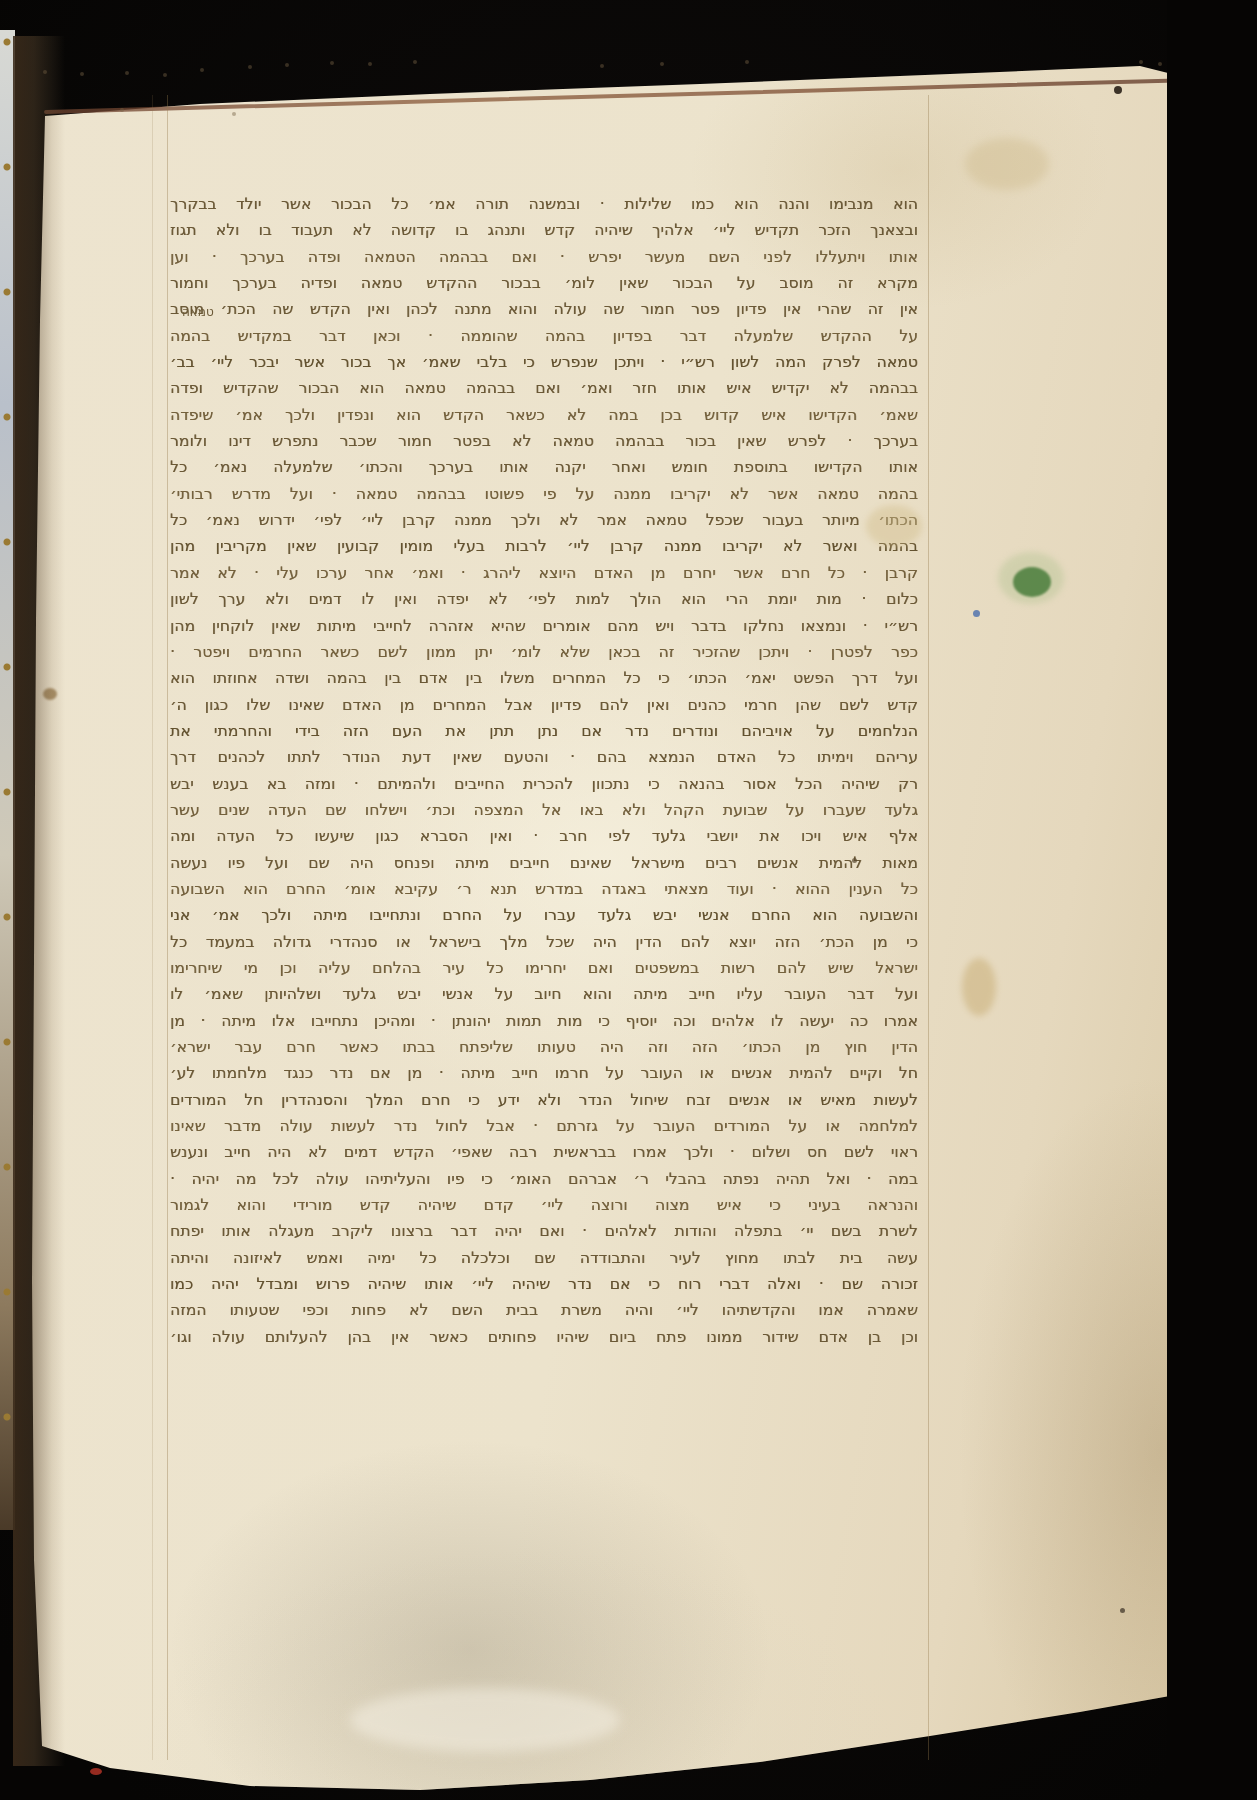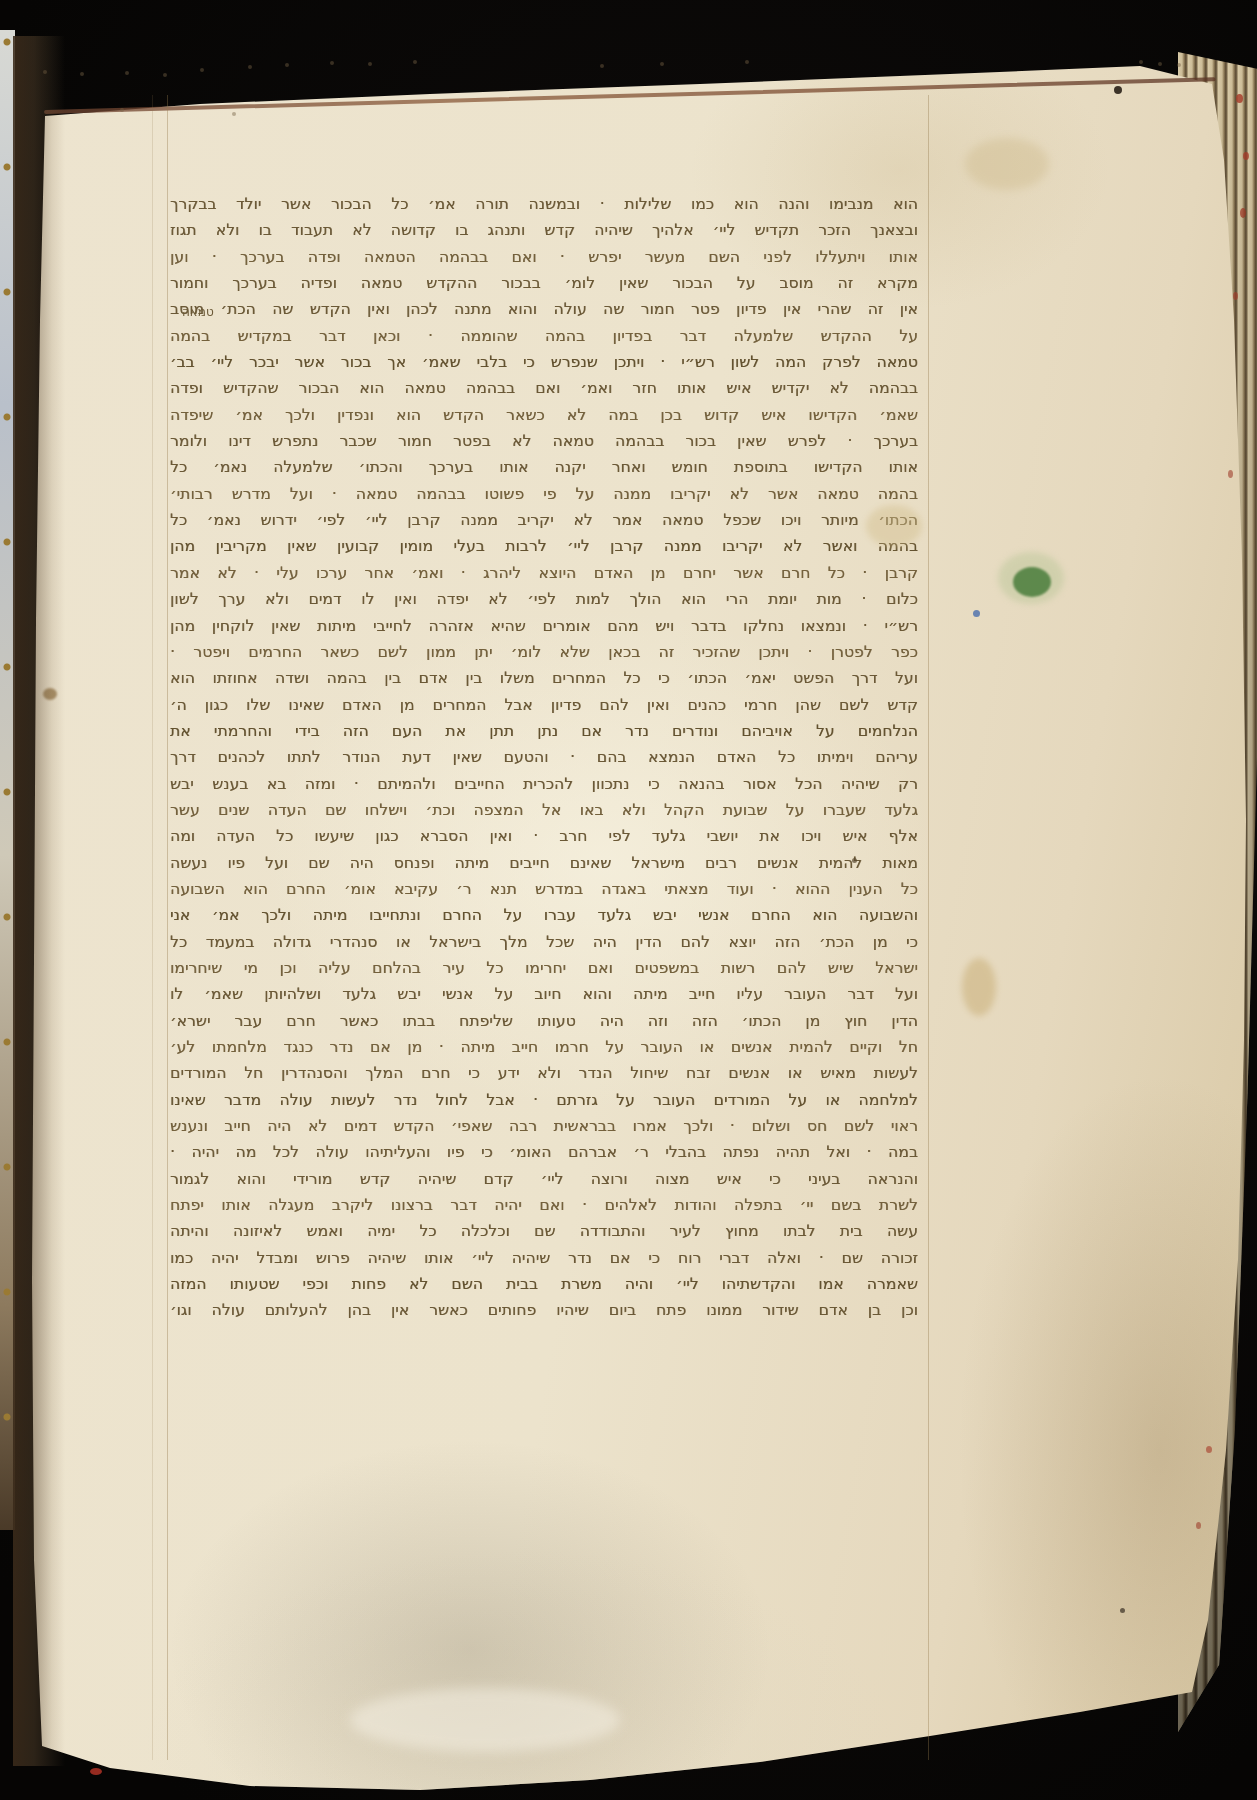--- a/index.html
+++ b/index.html
@@ -1,16 +1,16 @@
 <!DOCTYPE html>
 <html><head>
 <meta charset="utf-8">
 <style>
   html,body{margin:0;padding:0;background:#060504;}
-  #stage{position:relative;width:1257px;height:1800px;overflow:hidden;
+  #stage{position:relative;width:1167px;height:1800px;overflow:hidden;
     background:radial-gradient(ellipse 900px 1200px at 55% 45%, #171310 0%, #0b0908 55%, #060504 100%);
     font-family:"DejaVu Sans", sans-serif;}
   
   #facing-edge{position:absolute;left:0;top:30px;width:15px;height:1500px;
     background-image:
       radial-gradient(circle 4px at 7px 12px, #9a7a33 3px, rgba(154,122,51,0) 4px),
       linear-gradient(180deg,#d8d9d4 0%, #b9c0ca 25%, #cfc9b8 55%, #8d7a5e 85%, #4a3a28 100%);
     background-size:15px 125px, 100% 100%;}
   
   #gutter{position:absolute;left:13px;top:36px;width:52px;height:1730px;z-index:5;
@@ -70,39 +70,40 @@
       <div class="text-line">אותו ויתעללו לפני השם מעשר יפרש ·  ואם  בבהמה הטמאה ופדה בערכך · וען</div>
       <div class="text-line">מקרא זה מוסב על הבכור שאין לומ׳    בבכור ההקדש טמאה ופדיה בערכך וחמור</div>
       <div class="text-line">אין זה שהרי אין פדיון פטר חמור שה עולה והוא מתנה לכהן ואין הקדש שה הכת׳ מוסב</div>
       <div class="text-line">על ההקדש שלמעלה דבר בפדיון בהמה שהוממה · וכאן דבר במקדיש בהמה</div>
       <div class="text-line">טמאה לפרק המה לשון רש״י · ויתכן שנפרש כי בלבי שאמ׳ אך בכור אשר יבכר ליי׳ בב׳</div>
       <div class="text-line">בבהמה לא יקדיש איש אותו חזר ואמ׳ ואם בבהמה טמאה הוא הבכור שהקדיש ופדה</div>
       <div class="text-line">שאמ׳ הקדישו איש קדוש בכן במה לא כשאר הקדש הוא ונפדין ולכך אמ׳ שיפדה</div>
       <div class="text-line">בערכך · לפרש שאין בכור בבהמה טמאה לא בפטר חמור שכבר נתפרש דינו ולומר</div>
       <div class="text-line">אותו הקדישו בתוספת חומש ואחר יקנה אותו בערכך והכתו׳ שלמעלה נאמ׳ כל</div>
       <div class="text-line">בהמה טמאה אשר לא יקריבו ממנה על פי פשוטו בבהמה טמאה · ועל מדרש רבותי׳</div>
-      <div class="text-line">הכתו׳ מיותר ויכו שכפל טמאה אמר לא יקריב ממנה קרבן ליי׳ לפי׳ ידרוש נאמ׳ כל</div>
+      <div class="text-line">הכתו׳ מיותר בעבור שכפל טמאה אמר לא ולכך ממנה קרבן ליי׳ לפי׳ ידרוש נאמ׳ כל</div>
       <div class="text-line">בהמה ואשר לא יקריבו ממנה קרבן ליי׳ לרבות בעלי מומין קבועין שאין מקריבין מהן</div>
       <div class="text-line">קרבן · כל חרם אשר יחרם מן האדם היוצא ליהרג · ואמ׳ אחר ערכו עלי · לא אמר</div>
       <div class="text-line">כלום · מות יומת הרי הוא הולך למות לפי׳ לא יפדה ואין לו דמים ולא ערך לשון</div>
       <div class="text-line">רש״י · ונמצאו נחלקו בדבר ויש מהם אומרים שהיא אזהרה לחייבי מיתות שאין לוקחין מהן</div>
       <div class="text-line">כפר לפטרן · ויתכן שהזכיר זה בכאן שלא לומ׳ יתן ממון לשם כשאר החרמים ויפטר ·</div>
       <div class="text-line">ועל דרך הפשט יאמ׳ הכתו׳ כי כל המחרים משלו בין אדם בין בהמה ושדה אחוזתו הוא</div>
       <div class="text-line">קדש לשם שהן חרמי כהנים ואין להם פדיון אבל המחרים מן האדם שאינו שלו כגון ה׳</div>
       <div class="text-line">הנלחמים על אויביהם ונודרים נדר אם נתן תתן את העם הזה בידי והחרמתי את</div>
       <div class="text-line">עריהם וימיתו כל האדם הנמצא בהם · והטעם שאין דעת הנודר לתתו לכהנים דרך</div>
       <div class="text-line">רק שיהיה הכל אסור בהנאה כי נתכוון להכרית החייבים ולהמיתם · ומזה בא בענש יבש</div>
       <div class="text-line">גלעד שעברו על שבועת הקהל ולא באו אל המצפה וכת׳ וישלחו שם העדה שנים עשר</div>
       <div class="text-line">אלף איש ויכו את יושבי גלעד לפי חרב · ואין הסברא כגון שיעשו כל העדה ומה</div>
       <div class="text-line">מאות להמית אנשים רבים מישראל שאינם חייבים מיתה ופנחס היה שם ועל פיו נעשה</div>
       <div class="text-line">כל הענין ההוא · ועוד מצאתי באגדה במדרש תנא ר׳ עקיבא אומ׳ החרם הוא השבועה</div>
       <div class="text-line">והשבועה הוא החרם אנשי יבש גלעד עברו על החרם ונתחייבו מיתה ולכך אמ׳ אני</div>
       <div class="text-line">כי מן הכת׳ הזה יוצא להם הדין היה שכל מלך בישראל או סנהדרי גדולה במעמד כל</div>
       <div class="text-line">ישראל שיש להם רשות במשפטים ואם יחרימו כל עיר בהלחם עליה וכן מי שיחרימו</div>
       <div class="text-line">ועל דבר העובר עליו חייב מיתה והוא חיוב על אנשי יבש גלעד ושלהיותן שאמ׳ לו</div>
+      <div class="text-line">אמרו כה יעשה לו אלהים וכה יוסיף כי מות תמות יהונתן · ומהיכן נתחייבו אלו מיתה · מן</div>
       <div class="text-line">הדין חוץ מן הכתו׳ הזה וזה היה טעותו שליפתח בבתו כאשר חרם עבר ישרא׳</div>
       <div class="text-line">חל וקיים להמית אנשים או העובר על חרמו חייב מיתה · מן אם נדר כנגד מלחמתו לע׳</div>
       <div class="text-line">לעשות מאיש או אנשים זבח שיחול הנדר ולא ידע כי חרם המלך והסנהדרין חל המורדים</div>
       <div class="text-line">למלחמה או על המורדים העובר על גזרתם · אבל לחול נדר לעשות עולה מדבר שאינו</div>
       <div class="text-line">ראוי לשם חס ושלום · ולכך אמרו בבראשית רבה שאפי׳ הקדש דמים לא היה חייב ונענש</div>
       <div class="text-line">במה · ואל תהיה נפתה בהבלי ר׳ אברהם האומ׳ כי פיו והעליתיהו עולה לכל מה יהיה ·</div>
       <div class="text-line">והנראה בעיני כי איש מצוה ורוצה ליי׳ קדם שיהיה קדש מורידי והוא לגמור</div>
       <div class="text-line">לשרת בשם יי׳ בתפלה והודות לאלהים · ואם יהיה דבר ברצונו ליקרב מעגלה אותו יפתח</div>
       <div class="text-line">עשה בית לבתו מחוץ לעיר והתבודדה שם וכלכלה כל ימיה ואמש לאיזונה והיתה</div>
       <div class="text-line">זכורה שם · ואלה דברי רוח כי אם נדר שיהיה ליי׳ אותו שיהיה פרוש ומבדל יהיה כמו</div>

